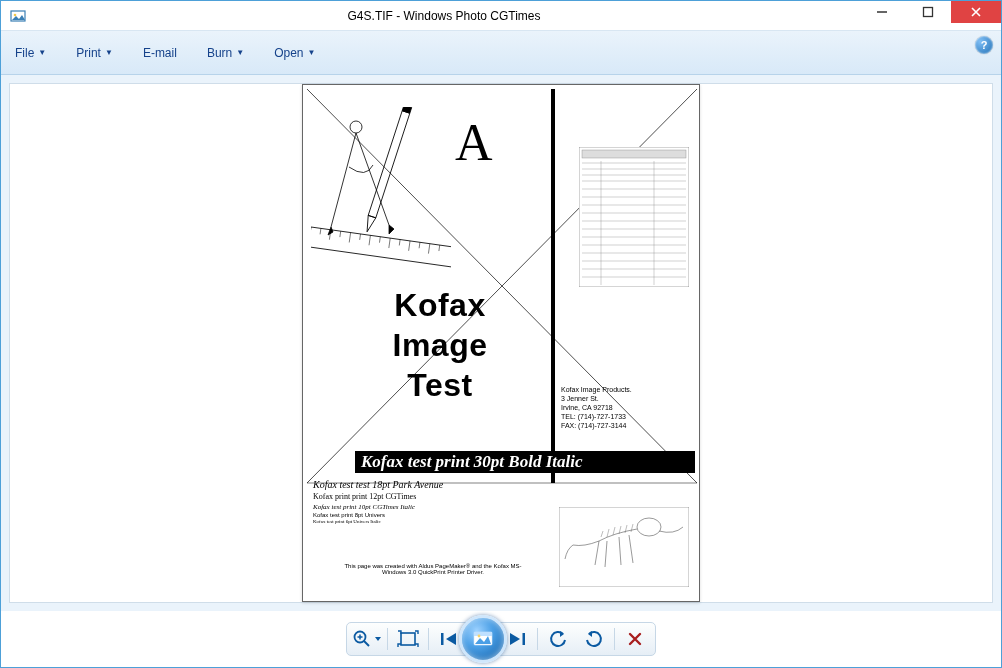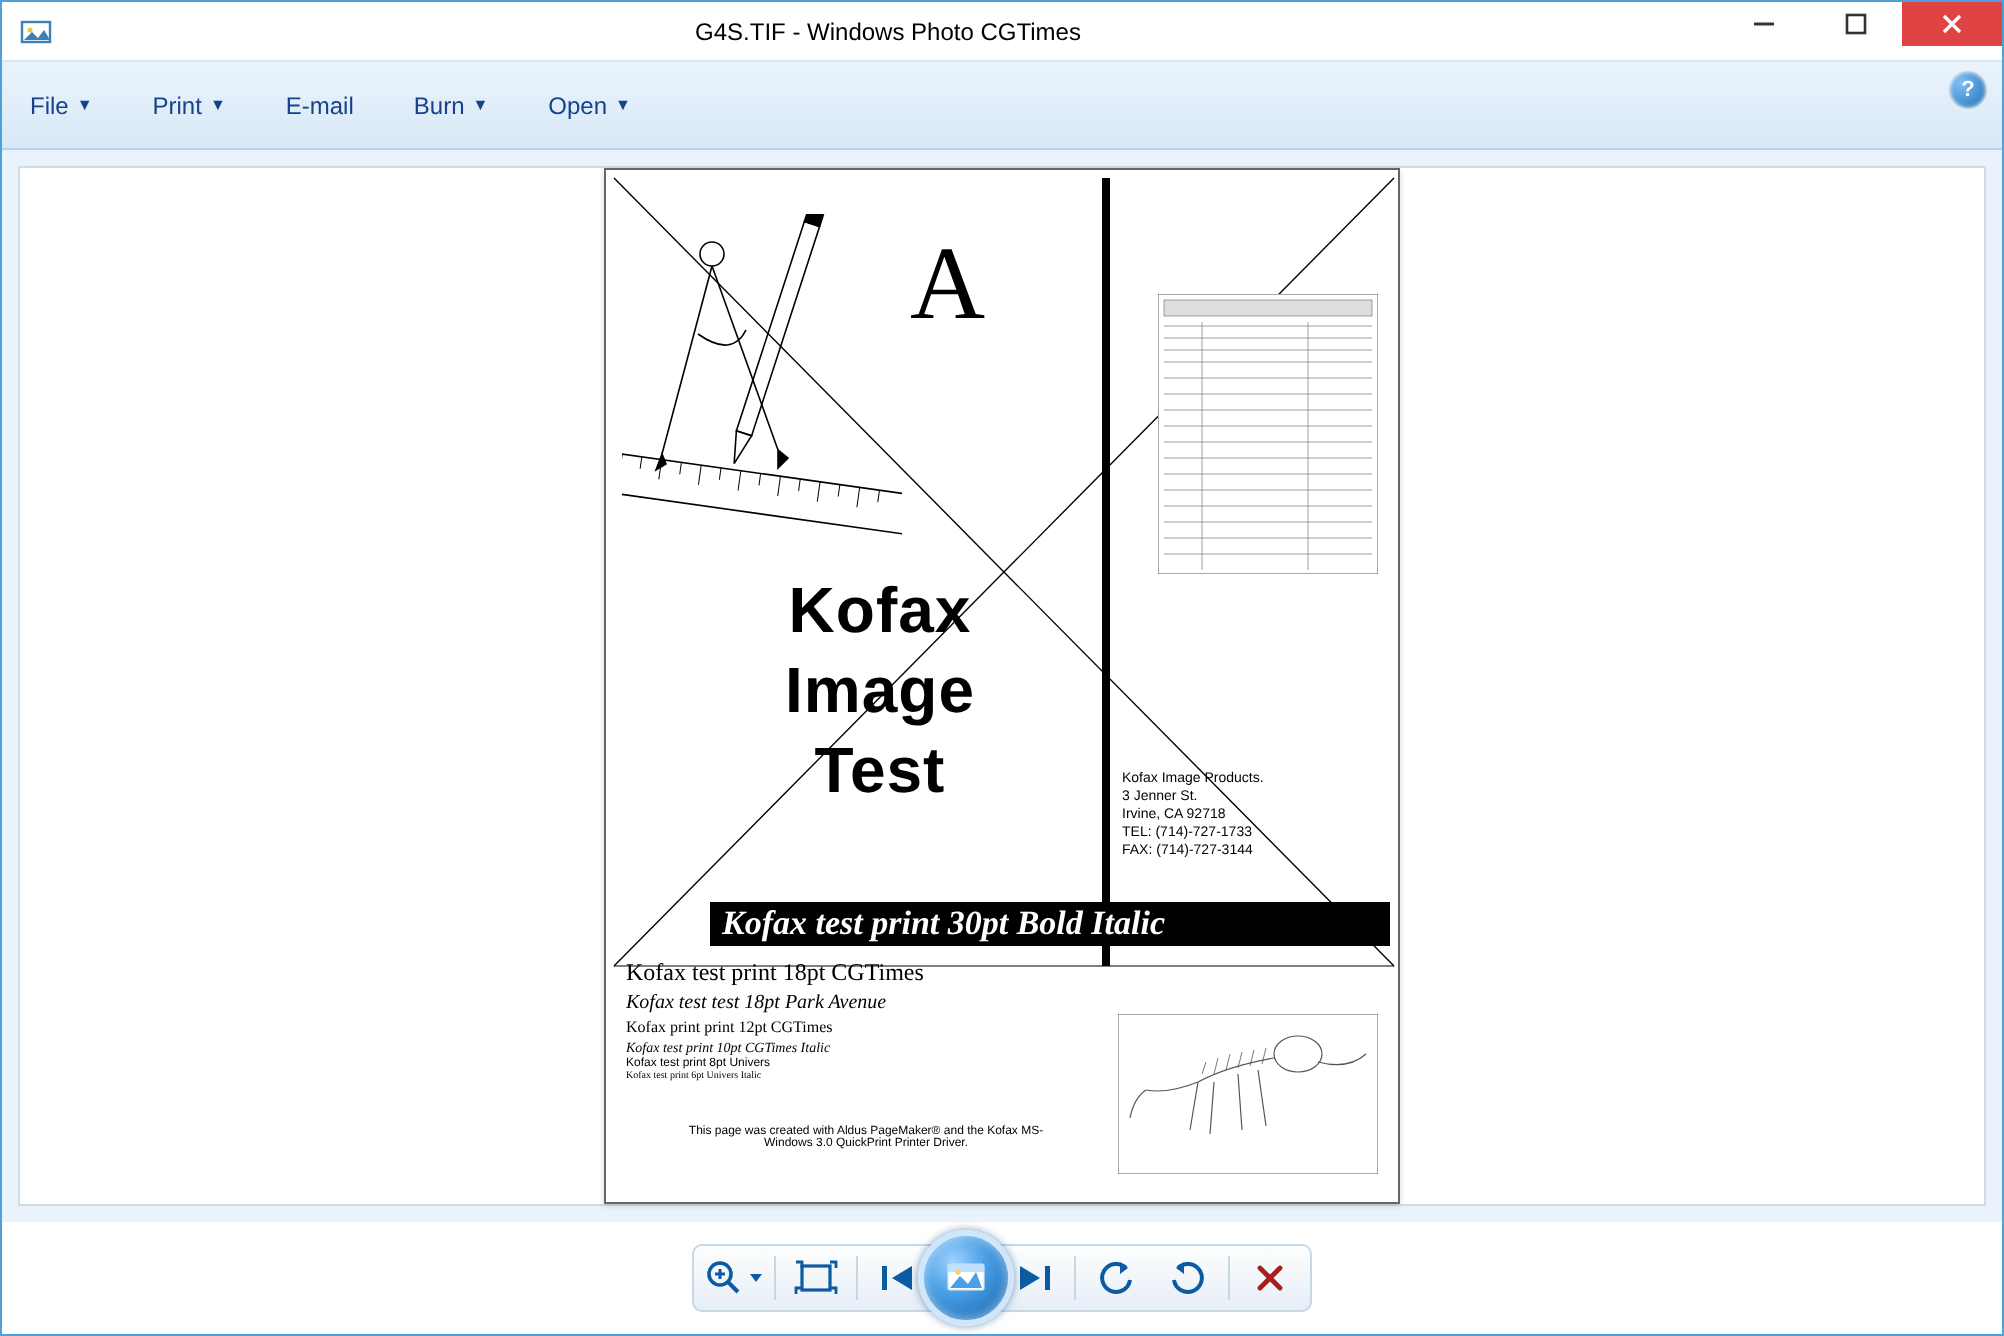--- a/index.html
+++ b/index.html
@@ -199,21 +199,20 @@
           <div>Irvine, CA 92718</div>
           <div>TEL:    (714)-727-1733</div>
           <div>FAX:   (714)-727-3144</div>
         </div>
 
         <div class="black-strip">
             <span>Kofax test print 30pt Bold Italic</span>
           </div>
 
         <div class="lines">
-          <div class="l2">Kofax test print 18pt CGTimes</div>
           <div class="l3">Kofax test test 18pt Park Avenue</div>
           <div class="l4">Kofax print print 12pt CGTimes</div>
           <div class="l5">Kofax test print 10pt CGTimes Italic</div>
           <div class="l6">Kofax test print 8pt Univers</div>
           <div class="l7">Kofax test print 6pt Univers Italic</div>
         </div>
 
         <div class="footer-note">This page was created with Aldus PageMaker® and the Kofax MS-Windows 3.0 QuickPrint Printer Driver.</div>
 
         <svg class="skeleton" viewBox="0 0 130 80">

